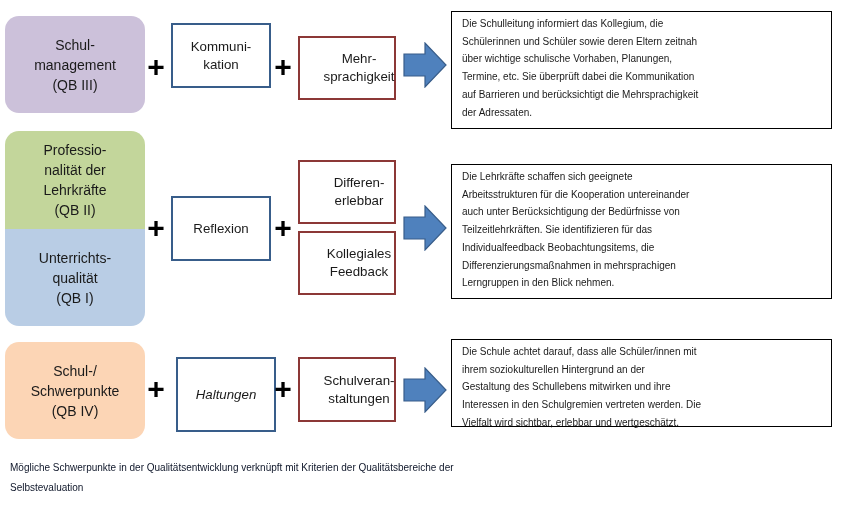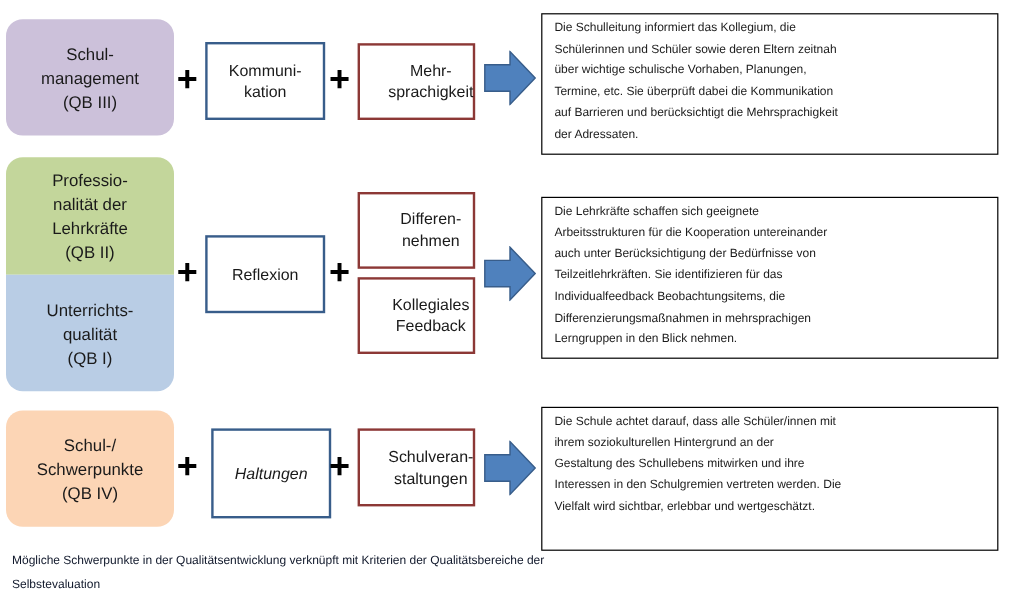--- a/index.html
+++ b/index.html
@@ -24,21 +24,21 @@
   </style>
 </head>
 <body>
 
 <div class="abs qb purple" style="left:5px; top:16px; width:140px; height:97px;">Schul-
 management
 (QB  III)</div>
 
 <div class="abs plus" style="left:146px; top:52px;">+</div>
 
-<div class="abs criteria blue-border" style="left:171px; top:35px; width:100px; height:65px;">Kommuni-
+<div class="abs criteria blue-border" style="left:171px; top:23px; width:100px; height:65px;">Kommuni-
 kation</div>
 
 <div class="abs plus" style="left:273px; top:52px;">+</div>
 
 <div class="abs criteria red-border" style="left:298px; top:36px; width:98px; height:64px;">Mehr-
 sprachigkeit</div>
 
 <div class="abs" style="left:403px; top:42px; width:44px; height:46px;">
   <svg width="44" height="46" viewBox="0 0 44 46">
     <polygon points="1,12 22,12 22,1 43,23 22,45 22,34 1,34" fill="#4f81bd" stroke="#385d8a" stroke-width="1.2"></polygon>
@@ -61,21 +61,21 @@
 qualität
 (QB  I)</div>
 
 <div class="abs plus" style="left:146px; top:213px;">+</div>
 
 <div class="abs criteria blue-border" style="left:171px; top:196px; width:100px; height:65px;">Reflexion</div>
 
 <div class="abs plus" style="left:273px; top:213px;">+</div>
 
 <div class="abs criteria red-border" style="left:298px; top:160px; width:98px; height:64px;">Differen-
-nehmen</div>
+erlebbar</div>
 
 <div class="abs criteria red-border" style="left:298px; top:231px; width:98px; height:64px;">Kollegiales
 Feedback</div>
 
 <div class="abs" style="left:403px; top:205px; width:44px; height:46px;">
   <svg width="44" height="46" viewBox="0 0 44 46">
     <polygon points="1,12 22,12 22,1 43,23 22,45 22,34 1,34" fill="#4f81bd" stroke="#385d8a" stroke-width="1.2"></polygon>
   </svg>
 </div>
 
@@ -99,20 +99,20 @@
 
 <div class="abs criteria red-border" style="left:298px; top:357px; width:98px; height:65px;">Schulveran-
 staltungen</div>
 
 <div class="abs" style="left:403px; top:367px; width:44px; height:46px;">
   <svg width="44" height="46" viewBox="0 0 44 46">
     <polygon points="1,12 22,12 22,1 43,23 22,45 22,34 1,34" fill="#4f81bd" stroke="#385d8a" stroke-width="1.2"></polygon>
   </svg>
 </div>
 
-<div class="abs desc" style="left:451px; top:339px; width:381px; height:120px;">Die Schule achtet darauf, dass alle Schüler/innen mit
+<div class="abs desc" style="left:451px; top:339px; width:381px; height:88px;">Die Schule achtet darauf, dass alle Schüler/innen mit
 ihrem soziokulturellen Hintergrund an der
 Gestaltung des Schullebens mitwirken und ihre
 Interessen in den Schulgremien vertreten werden. Die
 Vielfalt wird sichtbar, erlebbar und wertgeschätzt.</div>
 
 <div class="abs caption" style="left:10px; top:458px; width:825px;">Mögliche  Schwerpunkte  in der Qualitätsentwicklung  verknüpft  mit Kriterien der Qualitätsbereiche  der
 Selbstevaluation</div>
 
 </body></html>

